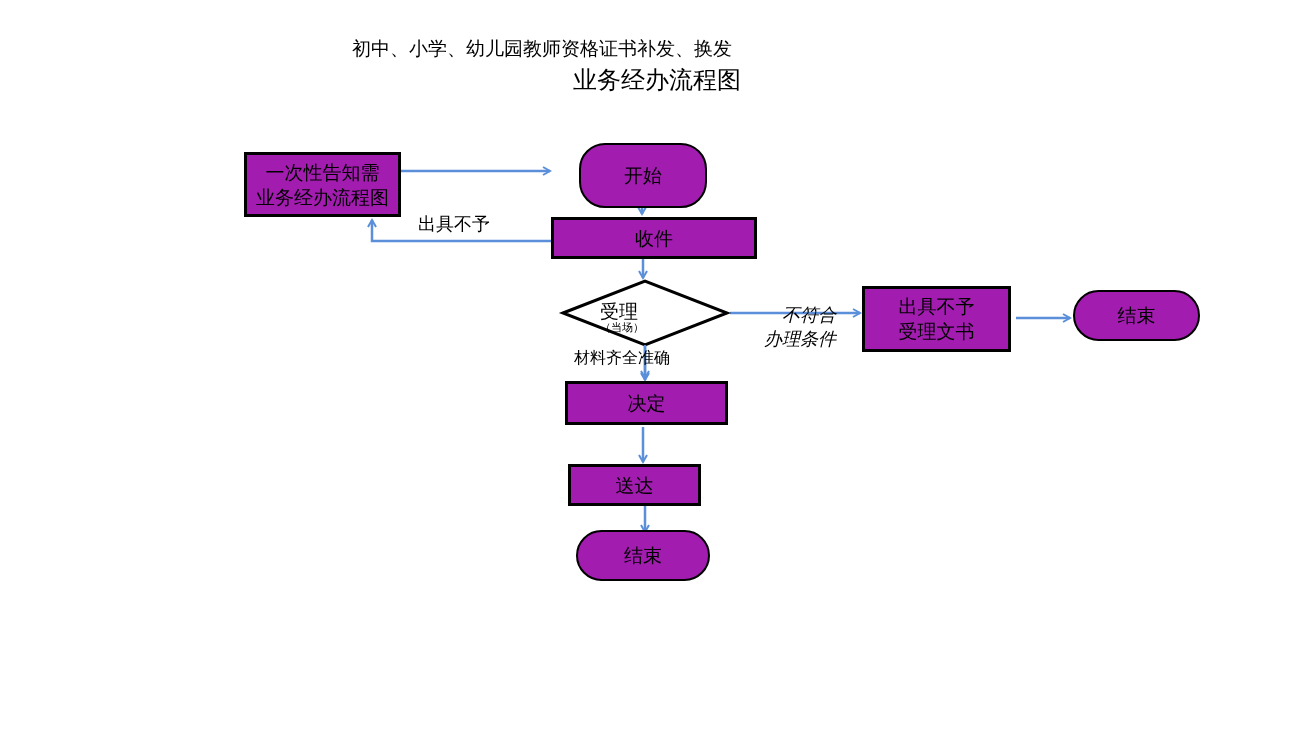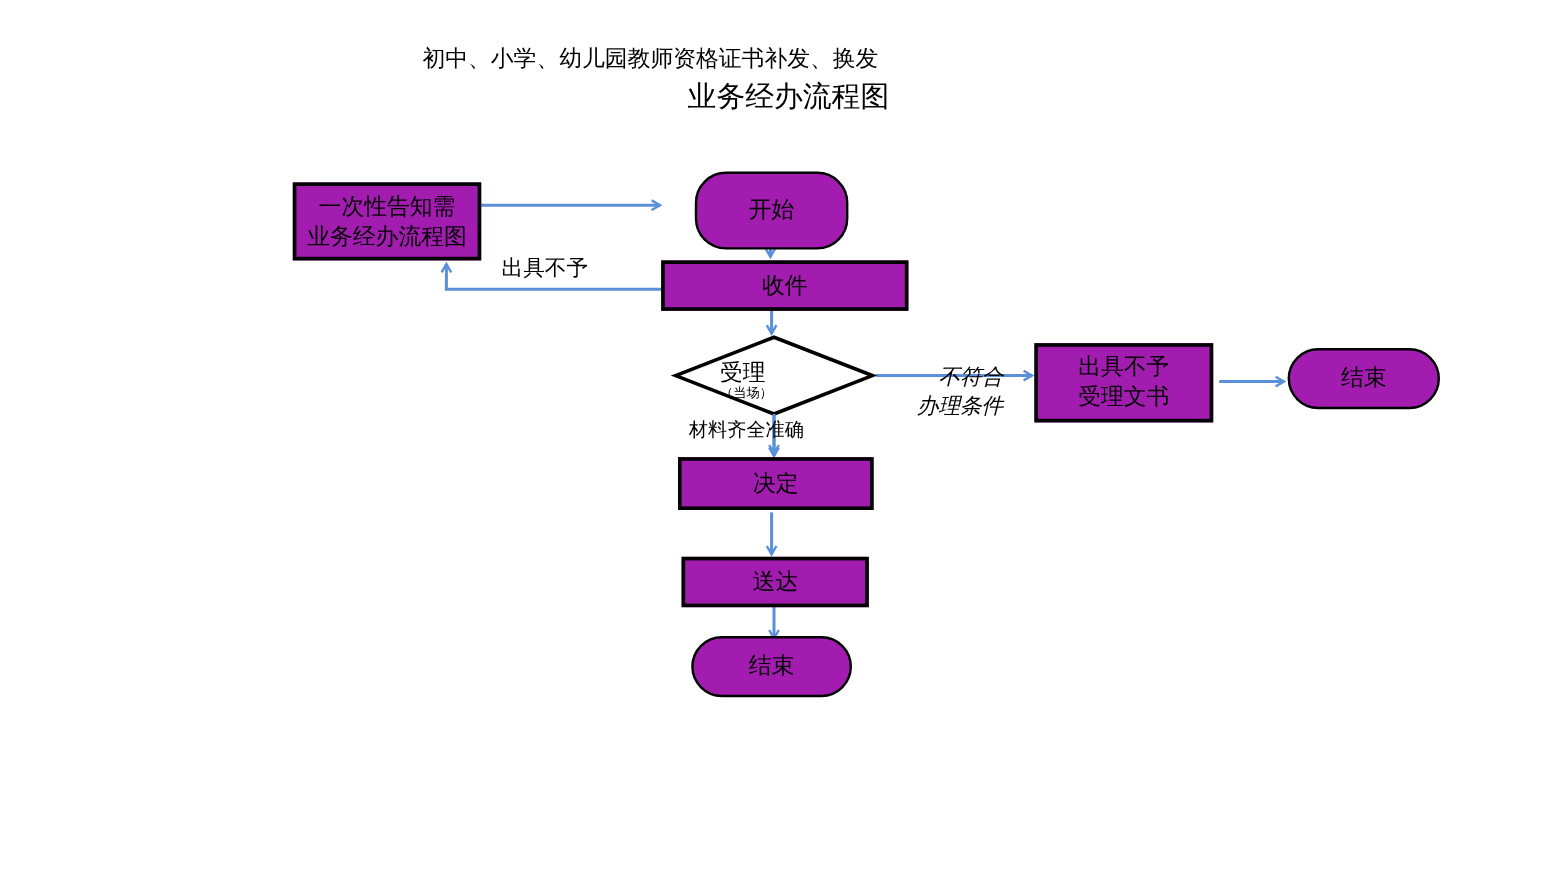--- a/index.html
+++ b/index.html
@@ -73,19 +73,19 @@
 </div>
 
 <div class="node term" style="left:1073px; top:290px; width:127px; height:51px;">
   <span>结束</span>
 </div>
 
 <div class="node rect" style="left:565px; top:381px; width:163px; height:44px;">
   <span>决定</span>
 </div>
 
-<div class="node rect" style="left:568px; top:464px; width:156px; height:42px;">
+<div class="node rect" style="left:568px; top:464px; width:133px; height:42px;">
   <span>送达</span>
 </div>
 
 <div class="node term" style="left:576px; top:530px; width:134px; height:51px;">
   <span>结束</span>
 </div>
 
 </body></html>

